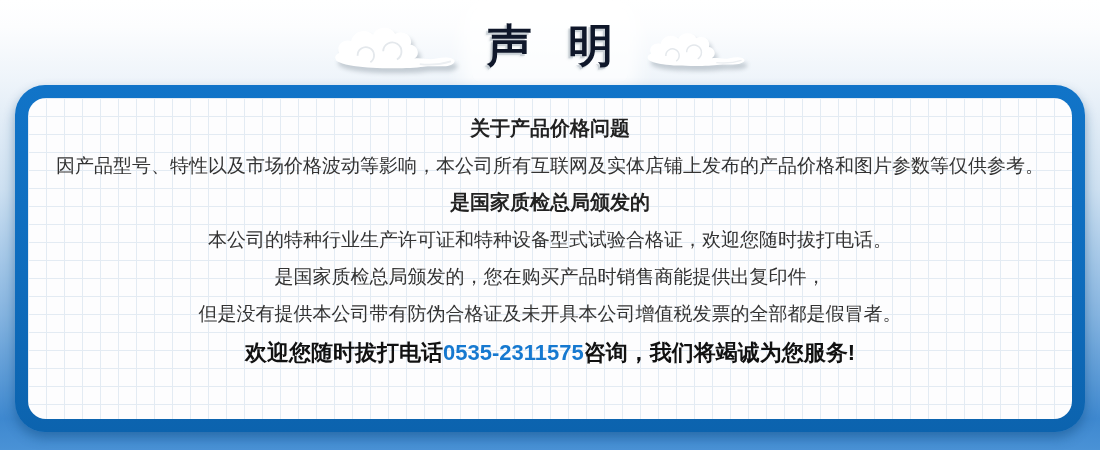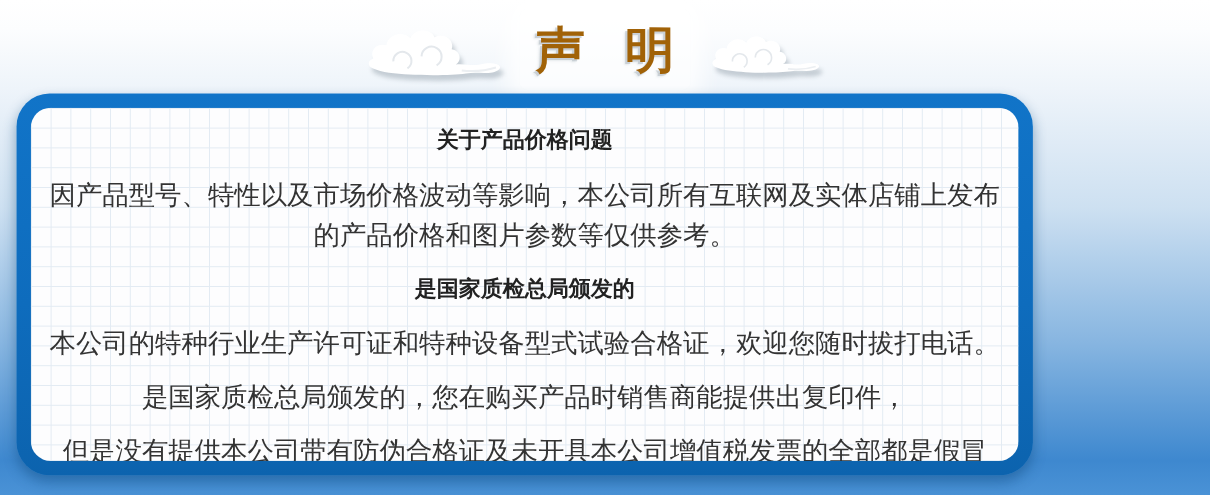--- a/index.html
+++ b/index.html
@@ -21,54 +21,54 @@
   .title-panel {
     position: absolute; left: 472px; top: 8px; width: 156px; height: 74px;
     background: rgba(255,255,255,0.72);
     border-radius: 8px;
     box-shadow: 0 0 20px 10px rgba(255,255,255,0.85);
   }
   .page-title {
     position: absolute; left: 0; top: 16px; width: 1100px;
     text-align: center;
     font-size: 45px; font-weight: bold;
-    color: #a16207;
+    color: #0f172a;
     letter-spacing: 12px; text-indent: 12px;
     text-shadow: -2px 2px 0 rgba(165,175,185,0.45), -3px 3px 2px rgba(165,175,185,0.25);
   }
 
   
   .cloud { position: absolute; filter: drop-shadow(3px 5px 2px rgba(140,152,165,0.45)); }
   #cloud-left   { left: 332px; top: 20px; width: 128px; height: 57px; }
   #cloud-right  { left: 645px; top: 27px; width: 104px; height: 46px; }
 
   
   .card {
-    position: absolute; left: 15px; top: 85px; width: 924px; height: 347px;
+    position: absolute; left: 15px; top: 85px; width: 1070px; height: 347px;
     background: linear-gradient(180deg, #1174c8 0%, #0e6cbd 55%, #0c63ae 100%);
     border-radius: 30px;
     box-shadow: 0 6px 12px rgba(10, 70, 125, 0.45);
   }
   .card-inner {
     position: absolute; left: 13px; top: 13px; right: 13px; bottom: 13px;
     border-radius: 18px;
     background-color: #fdfdfe;
     background-image:
       linear-gradient(#e3ebf3 1px, transparent 1px),
       linear-gradient(90deg, #e3ebf3 1px, transparent 1px);
     background-size: 18px 18px;
     overflow: hidden;
   }
 
   .notice { position: relative; z-index: 2; padding-top: 12px; text-align: center; color: #333333; }
   .notice .heading {
     font-size: 20px; font-weight: bold; line-height: 37px; color: #222222; margin: 0;
   }
   .notice .line {
-    font-size: 24px; line-height: 37px; margin: 12px;
+    font-size: 19px; line-height: 37px; margin: 0;
   }
   .notice .footer-line {
     font-size: 22px; font-weight: bold; line-height: 40px; margin: 1px 0 0 0; color: #111111;
   }
   .phone { color: #1679d0; text-decoration: none; font-weight: bold; }
 </style>
 </head>
 <body>
 
 <svg width="0" height="0" style="position:absolute" aria-hidden="true">

